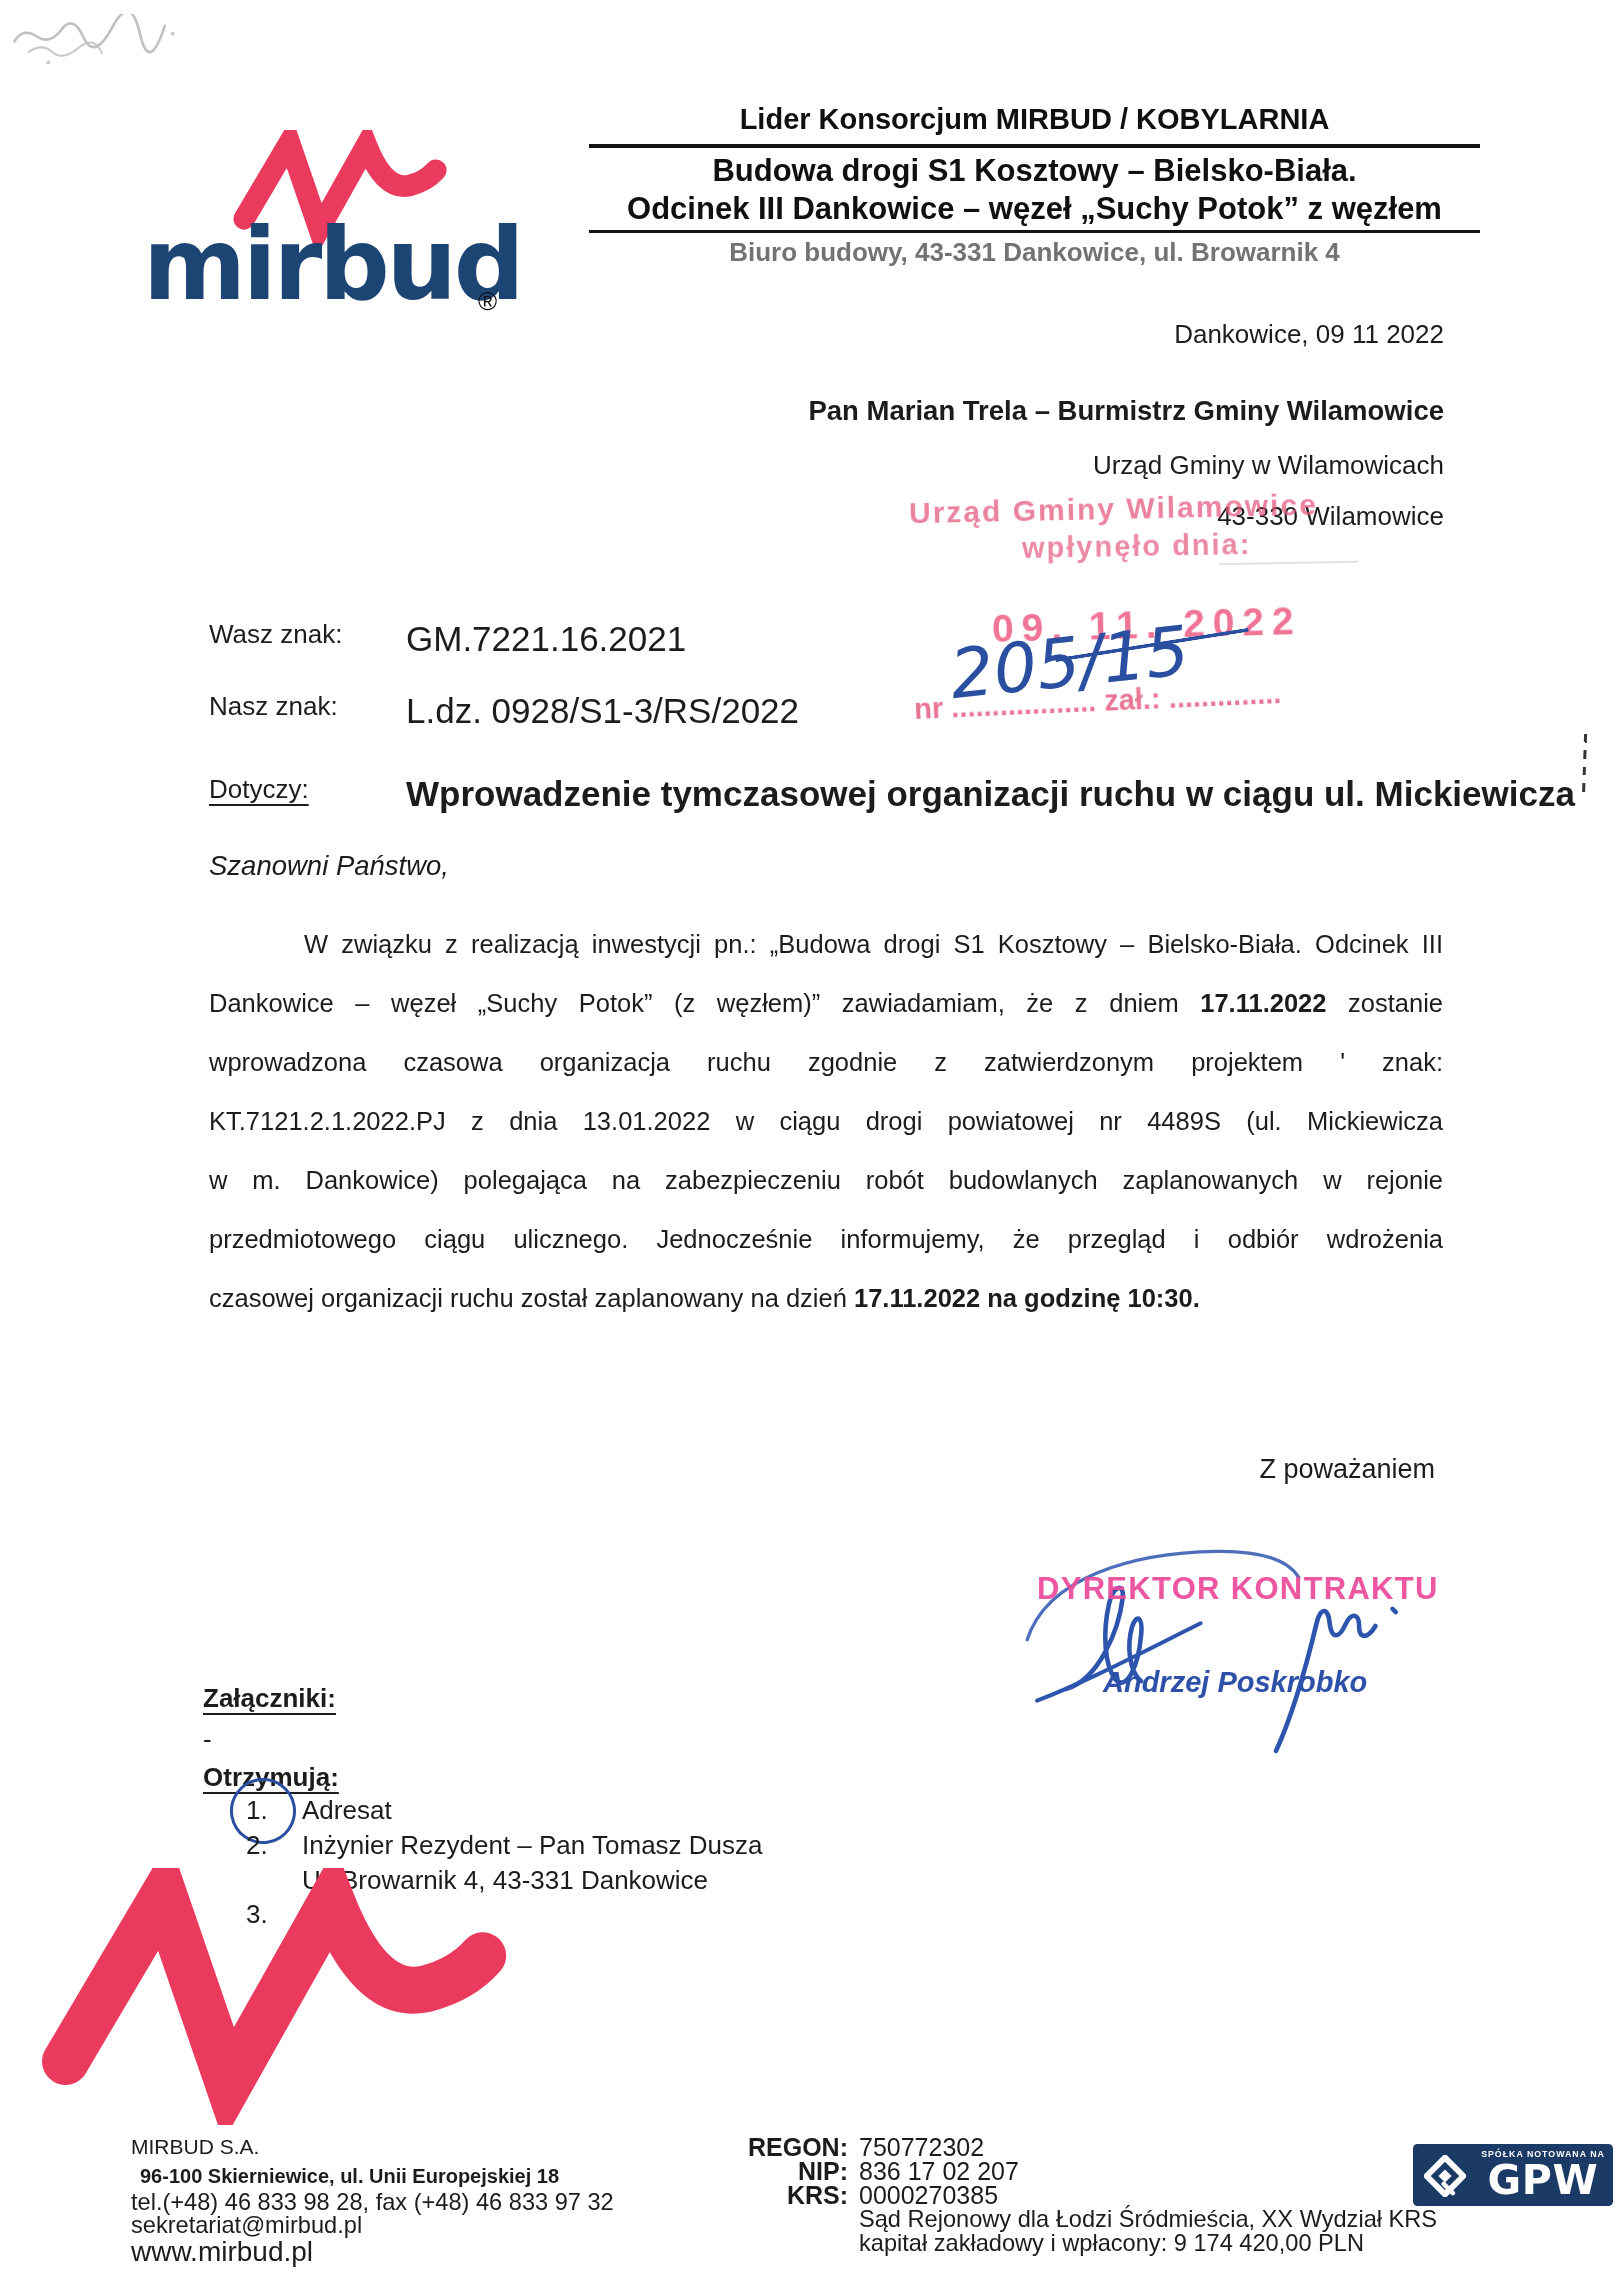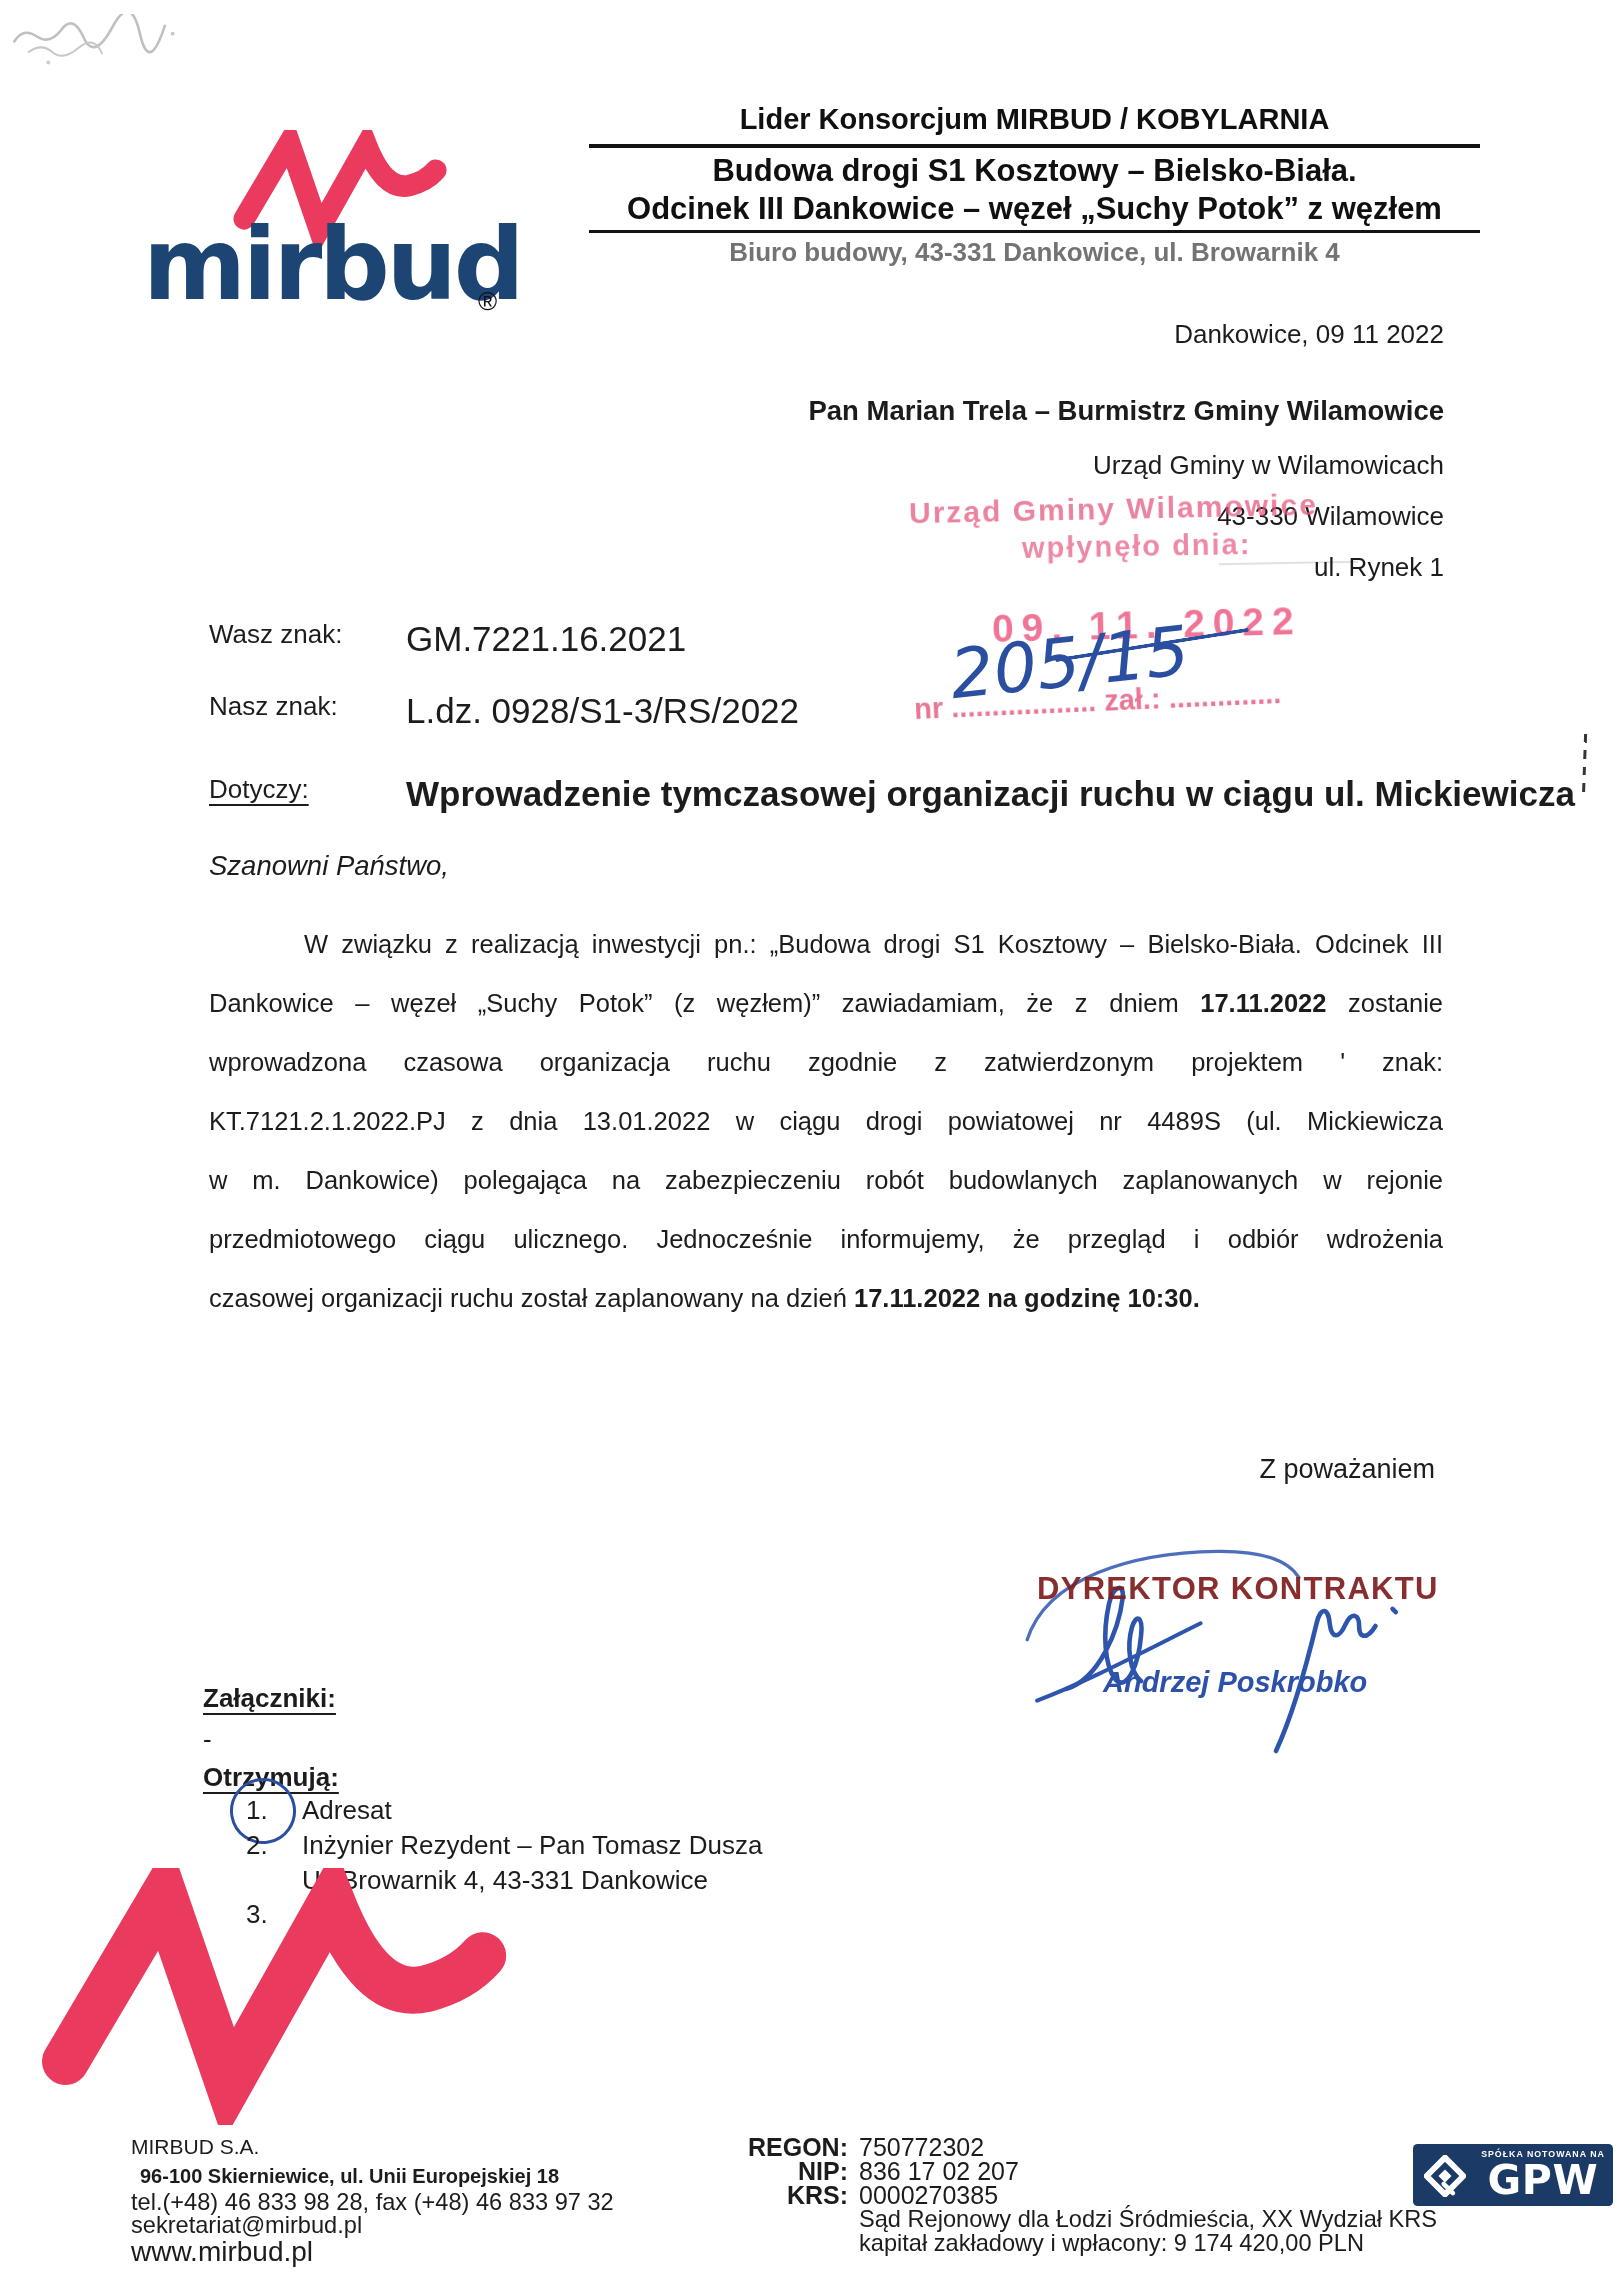--- a/index.html
+++ b/index.html
@@ -56,21 +56,21 @@
   .salutation{left:209px;top:850px;font-size:27.5px;font-style:italic;}
 
   #body-par{left:209px;top:915px;width:1234px;font-size:25.5px;}
   .bline{height:59px;line-height:59px;text-align:justify;text-align-last:justify;white-space:normal;}
   .bline.first{text-indent:95px;}
   .bline.last{text-align-last:left;}
 
   .closing{left:1113px;top:1454px;width:322px;text-align:right;font-size:27px;}
 
   .sig-svg{left:1001px;top:1525px;}
-  .sig-title{left:1037px;top:1571px;font-size:31px;font-weight:bold;color:#7f1d1d;letter-spacing:1.3px;opacity:.92;filter:blur(0.2px);}
+  .sig-title{left:1037px;top:1571px;font-size:31px;font-weight:bold;color:#ec4899;letter-spacing:1.3px;opacity:.92;filter:blur(0.2px);}
   .sig-name{left:1103px;top:1666px;font-size:29px;font-weight:bold;font-style:italic;color:#2d51a8;}
 
   .att-title{left:203px;top:1683px;font-size:26px;font-weight:bold;}
   .att-item{left:203px;top:1724px;font-size:26px;}
   .rec-title{left:203px;top:1762px;font-size:26px;font-weight:bold;}
   .rec-no{left:246px;font-size:26px;}
   .rec-text{left:302px;font-size:26px;}
   .rec1{top:1795px;}
   .rec2{top:1830px;}
   .rec2b{top:1865px;}
@@ -125,21 +125,20 @@
     <div class="hdr-line3 center">Odcinek III Dankowice – węzeł „Suchy Potok” z węzłem</div>
     <div class="hdr-rule2"></div>
     <div class="hdr-line4 center">Biuro budowy, 43-331 Dankowice, ul. Browarnik 4</div>
   </div>
 
   <div class="abs dateline">Dankowice, 09 11 2022</div>
 
   <div class="abs addr1">Pan Marian Trela – Burmistrz Gminy Wilamowice</div>
   <div class="abs addr2">Urząd Gminy w Wilamowicach</div>
   <div class="abs addr3">43-330 Wilamowice</div>
-  <div class="abs addr4">ul. Rynek 1</div>
 
   <div class="abs stamp-red stamp-l1">Urząd Gminy Wilamowice</div>
   <div class="abs stamp-red stamp-l2">wpłynęło dnia:</div>
   <div class="abs stamp-date">09. 11. 2022</div>
   <div class="abs stamp-red stamp-nr">
     <span>nr</span>
     <span>..................</span>
     <span>zał.:</span>
     <span>..............</span>
   </div>

